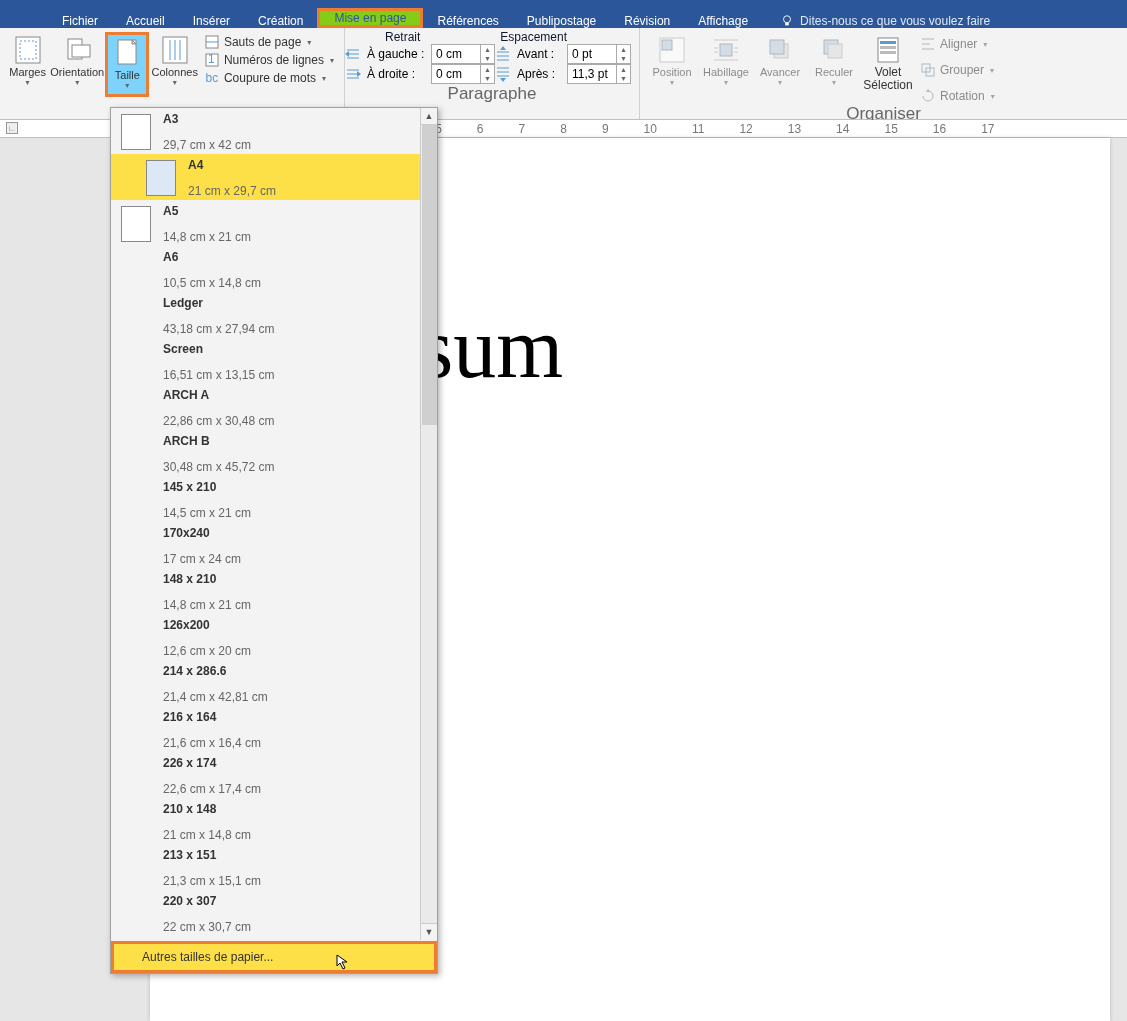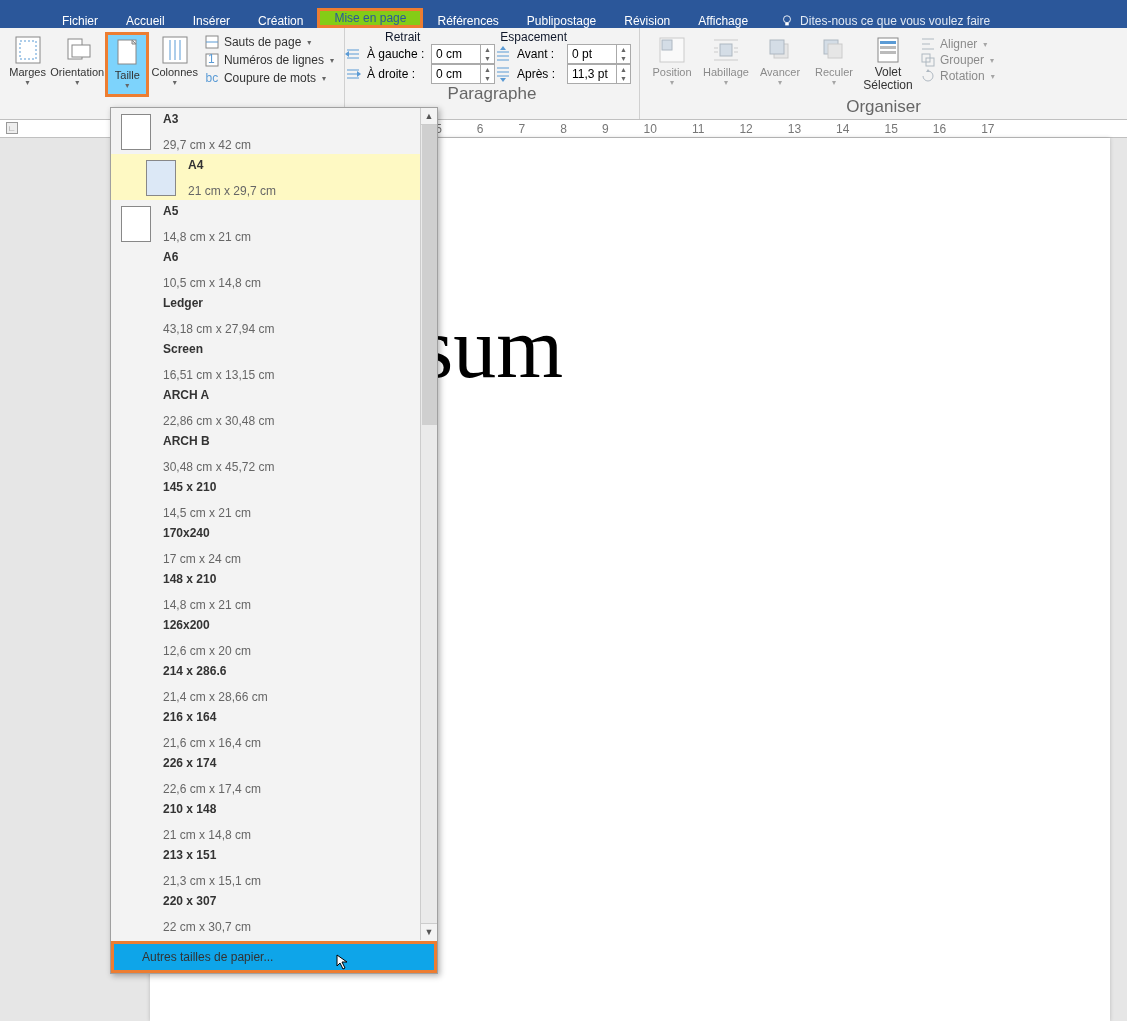--- a/index.html
+++ b/index.html
@@ -32,21 +32,21 @@
 .field-row .fld-label { width:58px; font-size:12px; color:#000000; }
 .spinbox { display:flex; align-items:center; border:1px solid #aaa; background:#fff; height:20px; }
 .spinbox input { border:none; width:48px; padding:0 4px; font-size:12px; outline:none; }
 .spinbox .spinbtns { display:flex; flex-direction:column; }
 .spinbox .spinbtns div { width:14px; height:9px; border-left:1px solid #aaa; display:flex; align-items:center; justify-content:center; font-size:7px; color:#666; cursor:pointer; }
 
 .two-headers { display:flex; gap: 80px; padding:2px 8px 0 8px; font-size:12px; color:#0f172a;margin-left:32px; }
 
 .dim-btn { opacity:0.55; }
 
-.arrange-extra { display:flex; flex-direction:column; gap:0; padding-top:4px; }
+.arrange-extra { display:flex; flex-direction:column; gap:10px; padding-top:4px; }
 
 .ruler { height:18px; background:#fff; border-bottom:1px solid #c0c0c0; position:relative; font-size:9px; color:#777; display:flex; align-items:center; padding-left:150px; }
 .ruler-left-sq { position:absolute; left:6px; top:2px; width:12px; height:12px; border:1px solid #999; display:flex; align-items:center; justify-content:center; font-size:8px; color:#777; background:#eee;}
 .ruler-tick { display:flex; gap:35px; }
 
 .doc-area { position:absolute; left:0; top:138px; right:0; bottom:0; background:#e6e6e6; }
 .page { position:absolute; left:150px; top:0; width:960px; height:883px; background:#fff; box-shadow:0 0 4px rgba(0,0,0,.2); }
 .page-content { padding:160px 20px 20px 0; font-family:Georgia, "Times New Roman", serif; font-size:86px; color:#000; }
 
 .size-menu { position:absolute; left:110px; top:107px; width:328px; height:867px; background:#f3f3f3; border:1px solid #a0a0a0; box-shadow:2px 2px 6px rgba(0,0,0,.3); display:flex; flex-direction:column; z-index:50; }
@@ -54,24 +54,24 @@
 .scrollbar { position:absolute; right:0; top:0; bottom:33px; width:17px; background:#eaeaea; border-left:1px solid #ccc; display:flex; flex-direction:column; }
 .scrollbar .sb-btn { height:17px; display:flex; align-items:center; justify-content:center; font-size:9px; color:#555; background:#f3f3f3; border-bottom:1px solid #ccc; cursor:pointer;}
 .scrollbar .sb-btn.bot{ border-top:1px solid #ccc; border-bottom:none; margin-top:auto;}
 .scrollbar .thumb { width:15px; margin:0 auto; background:#cfcfcf; height:300px; }
 
 .size-item { display:flex; align-items:flex-start; gap:12px; padding:4px 10px 2px 10px; cursor:pointer; }
 .size-item .page-ico { width:30px; height:36px; border:1px solid #888; background:#fff; flex-shrink:0; margin-top:2px; }
 .size-item.no-ico .page-ico { visibility:hidden; }
 .size-item .txt .name { font-weight:bold; color:#333; font-size:12px; }
 .size-item .txt .dim { color:#666; font-size:12px;margin-top:12px; }
-.size-item.selected { background:#fef9c3;padding-left:35px; }
+.size-item.selected { background:#fde047;padding-left:35px; }
 .size-item.selected .page-ico { background:#dce8f6; }
 
-.size-footer { border:3px solid #ed7d31; background:#0ea5e9; height:32px; display:flex; align-items:center; padding-left:28px; color:#333; cursor:pointer; position:relative; }
+.size-footer { border:3px solid #ed7d31; background:#fde047; height:32px; display:flex; align-items:center; padding-left:28px; color:#333; cursor:pointer; position:relative; }
 .cursor-arrow { position:absolute; left:222px; top:10px; width:16px; height:16px; }
 
 </style>
 </head>
 <body>
 
 <div class="tabs">
   <div class="tab file">Fichier</div>
   <div class="tab">Accueil</div>
   <div class="tab">Insérer</div>
@@ -445,21 +445,21 @@
         <div class="page-ico"></div>
         <div class="txt">
           <div class="name">126x200</div>
           <div class="dim">12,6 cm x 20 cm</div>
         </div>
       </div>
       <div class="size-item no-ico">
         <div class="page-ico"></div>
         <div class="txt">
           <div class="name">214 x 286.6</div>
-          <div class="dim">21,4 cm x 28,66 cm</div>
+          <div class="dim">21,4 cm x 42,81 cm</div>
         </div>
       </div>
       <div class="size-item no-ico">
         <div class="page-ico"></div>
         <div class="txt">
           <div class="name">216 x 164</div>
           <div class="dim">21,6 cm x 16,4 cm</div>
         </div>
       </div>
       <div class="size-item no-ico">

